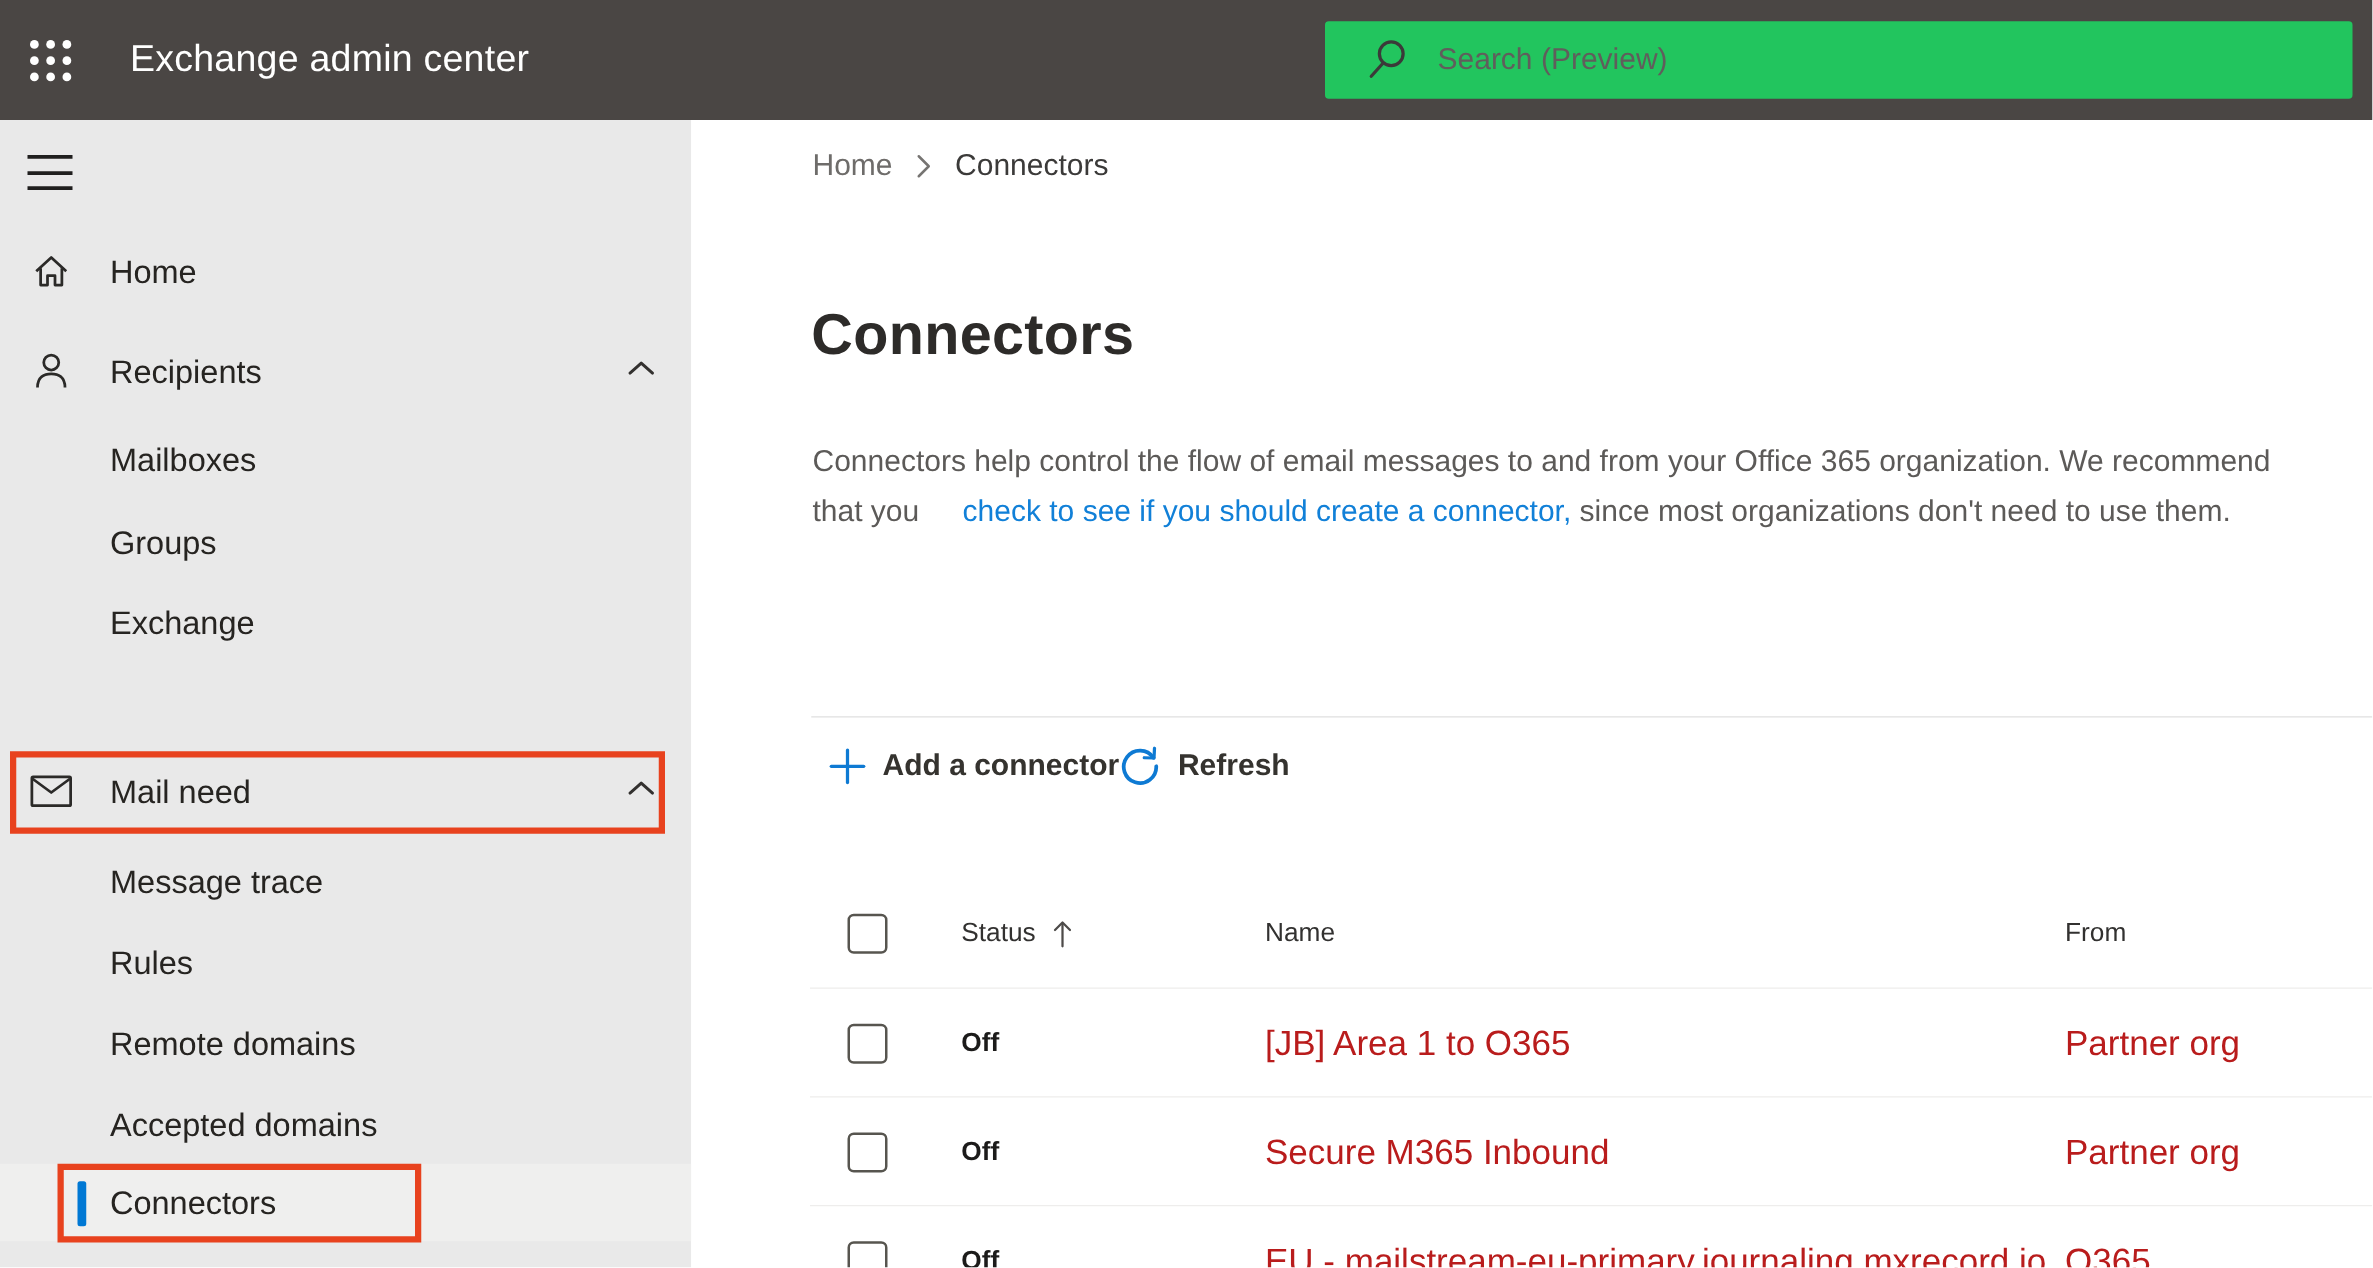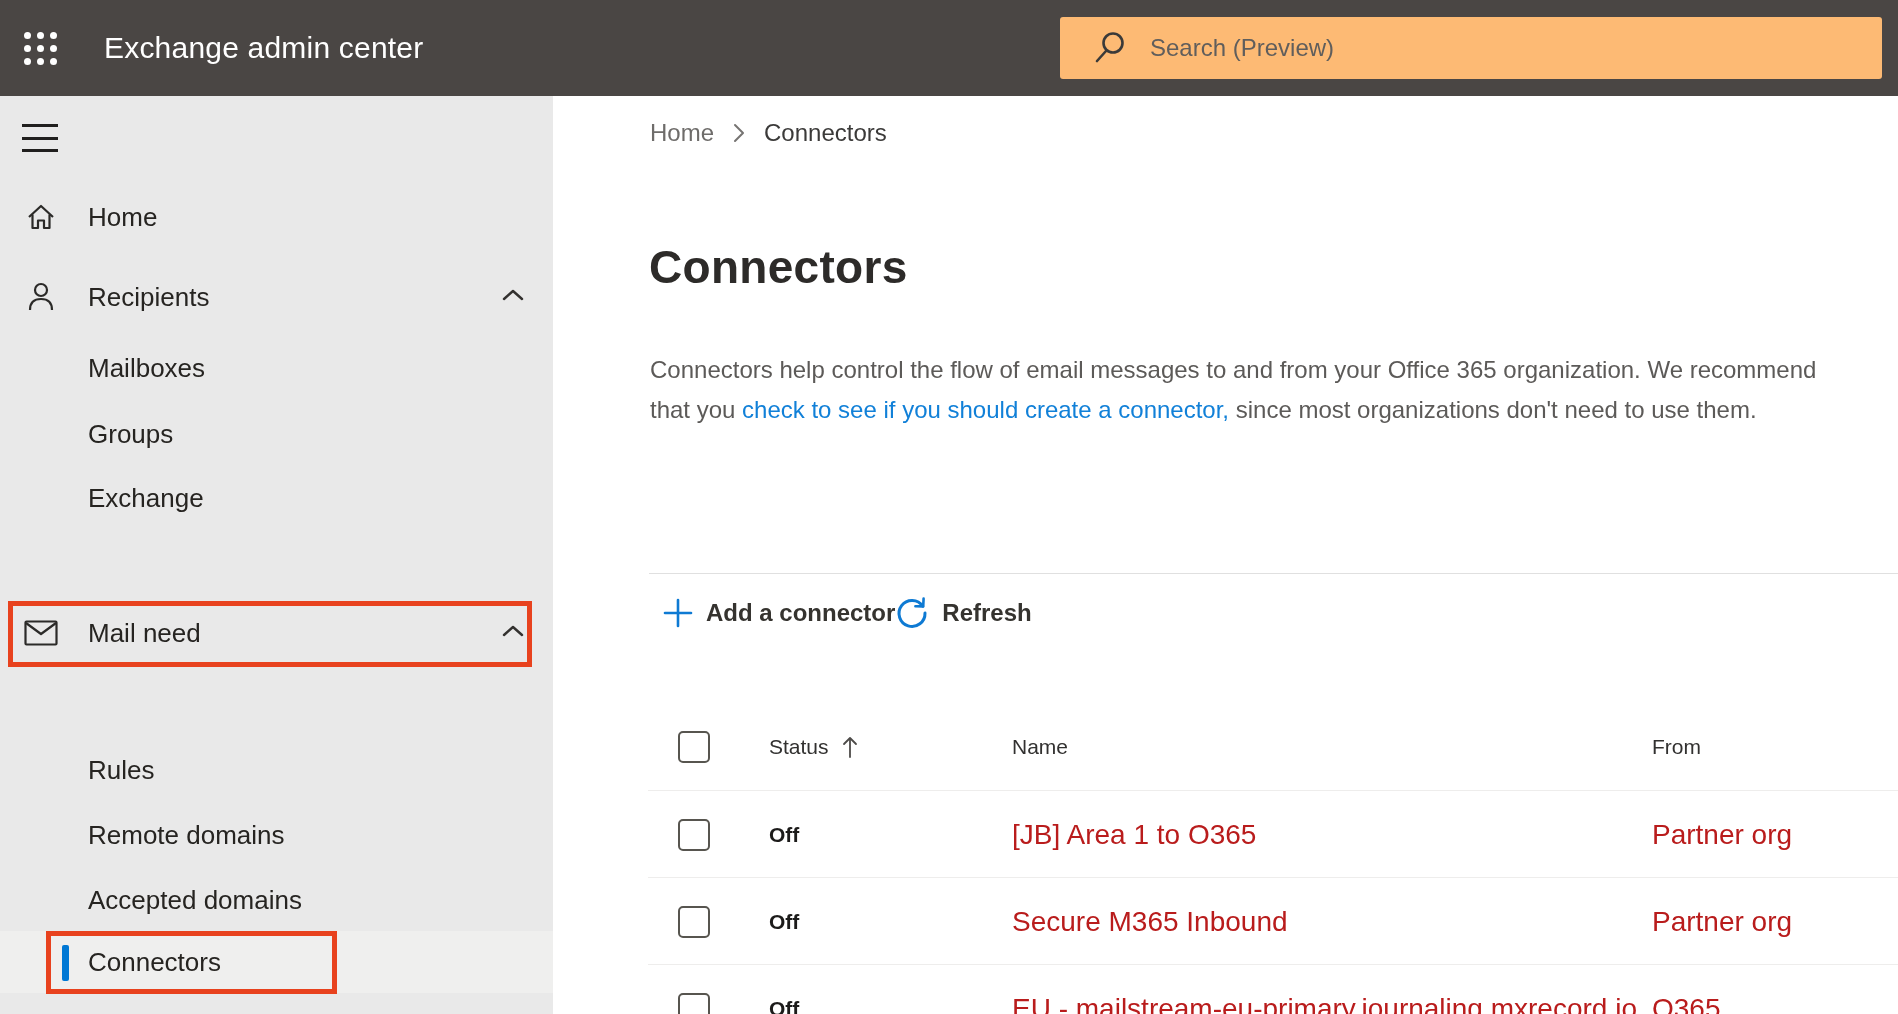--- a/index.html
+++ b/index.html
@@ -22,21 +22,21 @@
     }
     .waffle-grid { display: grid; grid-template-columns: repeat(3, 7px); grid-template-rows: repeat(3, 7px); gap: 6px; }
     .waffle-grid span { width: 7px; height: 7px; border-radius: 50%; background: #ffffff; }
     .topbar-title {
       position: absolute; left: 104px; top: 0; height: 96px;
       display: flex; align-items: center;
       color: #ffffff; font-size: 30px; font-weight: 400; letter-spacing: 0.2px;
     }
     .searchbox {
       position: absolute; left: 1060px; top: 17px; width: 822px; height: 62px;
-      background: #fdba74; border-radius: 3px;
+      background: #22c55e; border-radius: 3px;
       display: flex; align-items: center; padding-left: 32px;
     }
     .searchbox svg { flex: 0 0 auto; }
     .search-input {
       border: none; outline: none; background: transparent;
       font-family: "Liberation Sans", sans-serif;
       font-size: 24px; color: #3b3a39; margin-left: 22px; width: 700px;
     }
     .search-input::placeholder { color: #605e5c; opacity: 1; }
 
@@ -81,21 +81,21 @@
     .crumb-sep { margin: 0 18px; display: flex; align-items: center; }
     .crumb-current { color: #3b3a39; }
     .page-title {
       position: absolute; left: 96px; top: 144px;
       font-size: 46px; font-weight: 700; color: #2d2b29; letter-spacing: 0.3px;
     }
     .page-intro {
       position: absolute; left: 97px; top: 254px; width: 1212px;
       font-size: 24px; line-height: 40px; color: #5c5a58;
     }
-    .intro-link { color: #1180d8; cursor: pointer; }
+    .intro-link { color: #1180d8; cursor: pointer; margin-left: 28px; }
     .toolbar-divider {
       position: absolute; left: 96px; right: 0; top: 477px; height: 1px; background: #e0e0e0;
     }
     .toolbar {
       position: absolute; left: 110px; top: 494px; height: 46px;
       display: flex; align-items: center; 
     }
     .tb-btn { display: flex; align-items: center; gap: 13px; cursor: pointer; }
     .tb-label { font-size: 24px; font-weight: 600; color: #35332f; }
 
@@ -200,20 +200,23 @@
       </svg>
     </span>
     <span class="nav-label">Mail need</span>
     <span class="nav-chevron">
       <svg width="24" height="14" viewBox="0 0 24 14" fill="none" stroke="#33312f" stroke-width="2.4" stroke-linecap="round" stroke-linejoin="round">
         <polyline points="3,11 12,3 21,11"></polyline>
       </svg>
     </span>
   </div>
 
+  <div class="nav-item" style="top:578px">
+    <span class="nav-label">Message trace</span>
+  </div>
   <div class="nav-item" style="top:643px">
     <span class="nav-label">Rules</span>
   </div>
   <div class="nav-item" style="top:708px">
     <span class="nav-label">Remote domains</span>
   </div>
   <div class="nav-item" style="top:773px">
     <span class="nav-label">Accepted domains</span>
   </div>
   <div class="nav-item nav-selected" style="top:835px">

